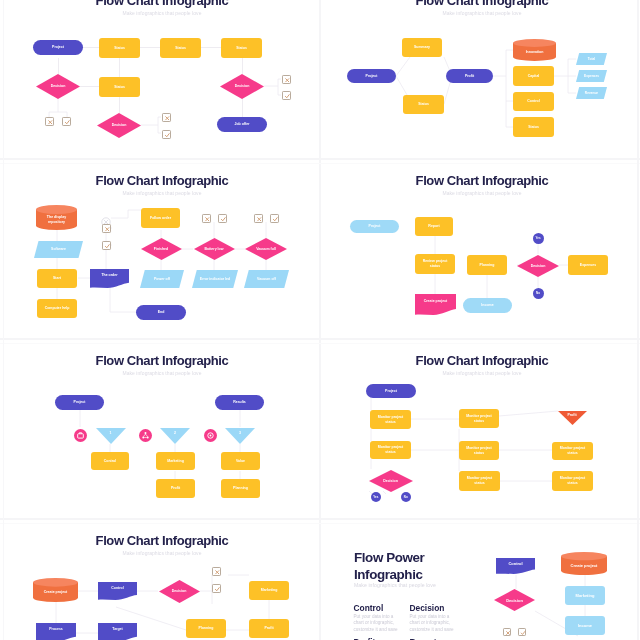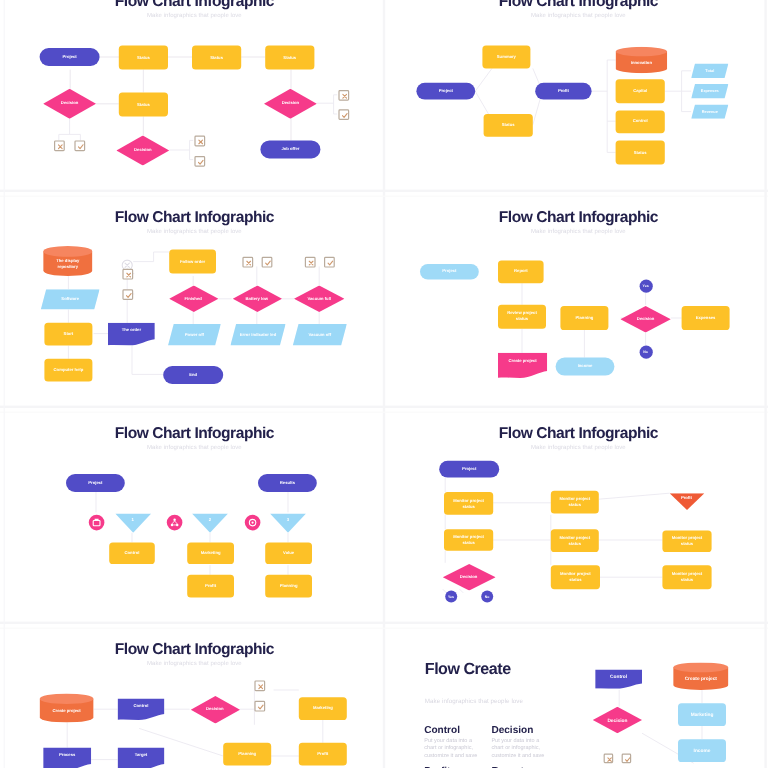--- a/index.html
+++ b/index.html
@@ -555,21 +555,22 @@
         </svg>
       </div>
     <div class="chk" style="left:212px;top:584px;width:8.5px;height:8.5px">
         <svg width="8.5" height="8.5" viewBox="0 0 10 10">
           <path d="M2.8 5.1 L4.4 6.8 L7.3 3.1" stroke="#d09a6e" stroke-width="1.1" stroke-linecap="round" stroke-linejoin="round" fill="none"></path>
         </svg>
       </div>
   </div>
   <div class="panel" style="left:0;top:0;width:640px;height:640px">
     <div style="position:absolute;left:354px;top:550px;width:150px;font-size:13.4px;font-weight:bold;color:#23214b;letter-spacing:-0.4px;line-height:16.5px">
-        <div>Flow Create</div>
+        <div>Flow Power</div>
+        <div>Infographic</div>
       </div>
     <div style="position:absolute;left:354px;top:582px;width:140px;font-size:5.2px;color:#d8d7e0;letter-spacing:0.05px">Make infographics that people love</div>
     <div style="position:absolute;left:353.5px;top:602.5px;width:52px;font-size:8.4px;font-weight:bold;color:#23214b">Control</div>
     <div style="position:absolute;left:353.5px;top:614px;width:47px;font-size:4.6px;line-height:6.3px;color:#cbcad5">Put your data into a chart or infographic, customize it and save</div>
     <div style="position:absolute;left:353.5px;top:636.5px;width:52px;font-size:8.4px;font-weight:bold;color:#23214b">Profit</div>
     <div style="position:absolute;left:409.5px;top:602.5px;width:52px;font-size:8.4px;font-weight:bold;color:#23214b">Decision</div>
     <div style="position:absolute;left:409.5px;top:614px;width:47px;font-size:4.6px;line-height:6.3px;color:#cbcad5">Put your data into a chart or infographic, customize it and save</div>
     <div style="position:absolute;left:409.5px;top:636.5px;width:52px;font-size:8.4px;font-weight:bold;color:#23214b">Report</div>
     <svg style="position:absolute;left:320px;top:520px;width:319px;height:120px">
         <path d="M196 55 L196 69" stroke="#eceaf1" stroke-width="0.8" fill="none"></path>

